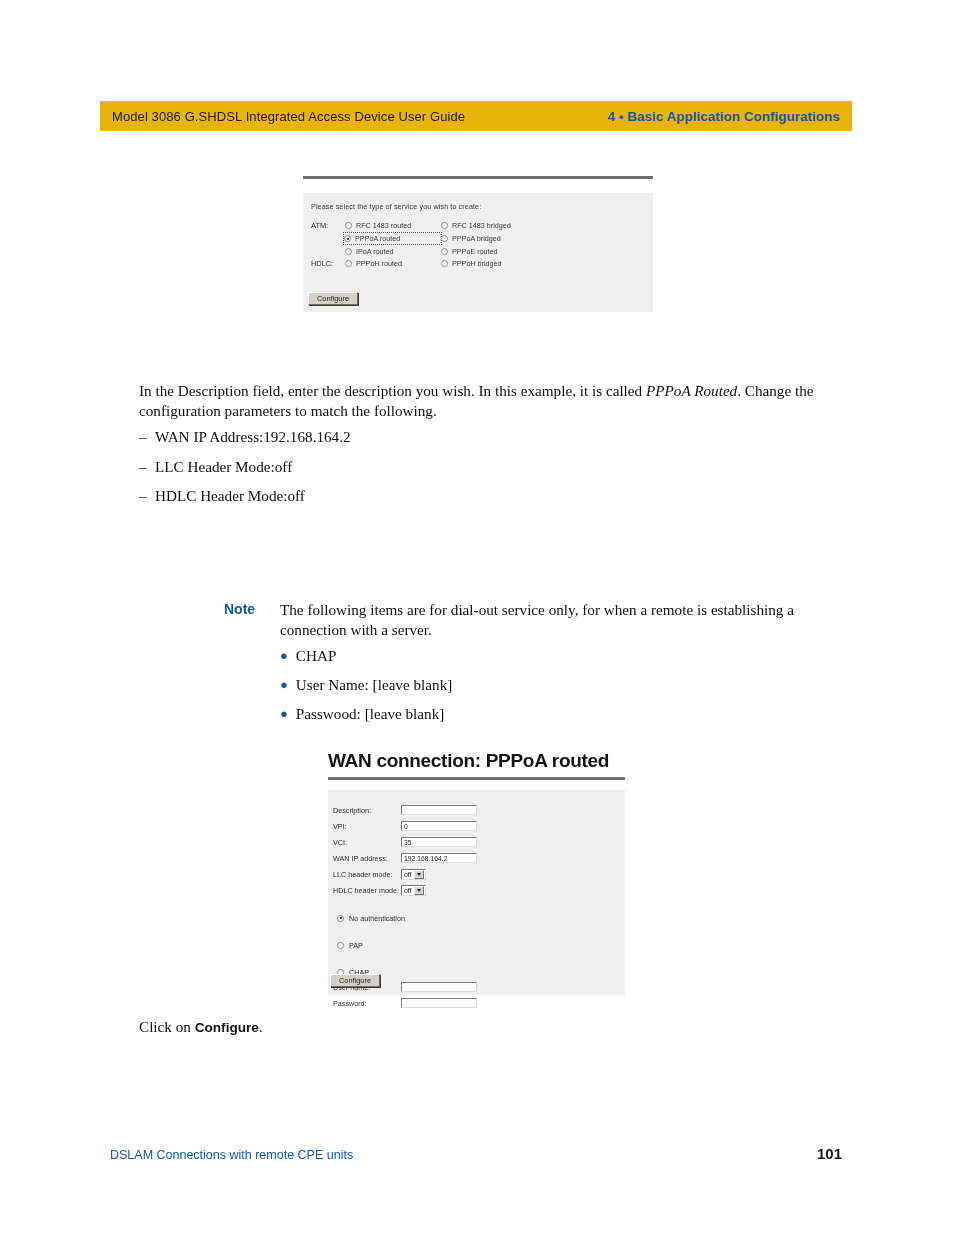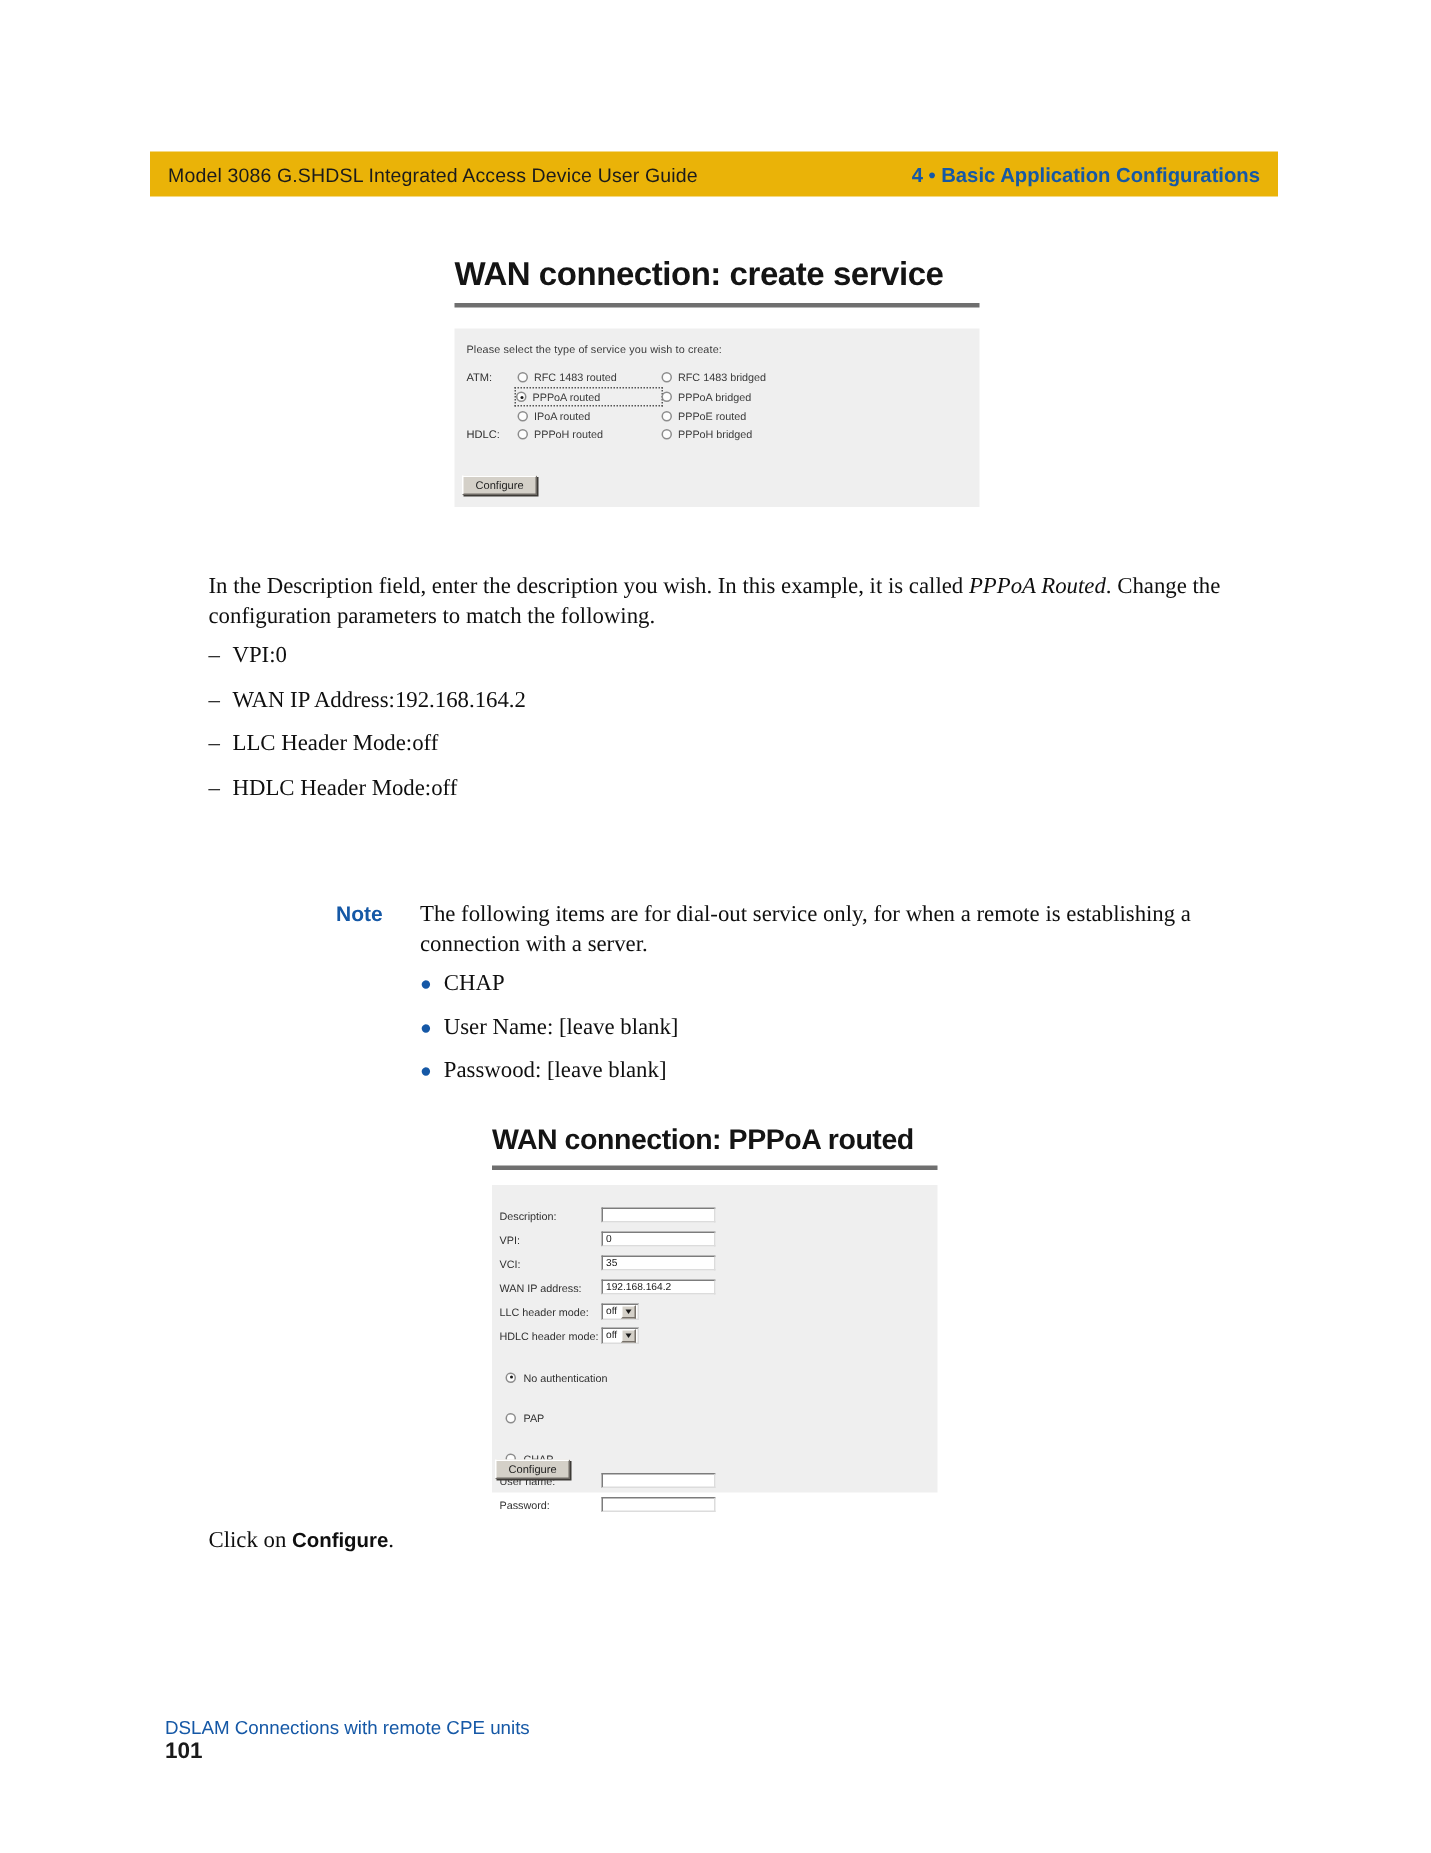--- a/index.html
+++ b/index.html
@@ -321,21 +321,20 @@
 
   
   .page-footer {
     position: absolute;
     left: 110px;
     top: 1145px;
     width: 732px;
     display: flex;
     align-items: baseline;
     justify-content: space-between;
-    flex-direction: column;
   }
   .footer-left {
     font-family: "Liberation Sans", sans-serif;
     font-size: 12.5px;
     color: #1558a6;
   }
   .footer-right {
     font-family: "Liberation Sans", sans-serif;
     font-size: 15px;
     font-weight: bold;
@@ -344,21 +343,20 @@
 </style>
 </head>
 <body>
 
 <div class="page-header">
   <div class="header-left">Model 3086 G.SHDSL Integrated Access Device User Guide</div>
   <div class="header-right">4 • Basic Application Configurations</div>
 </div>
 
 <div class="figure" id="figure-create-service">
-  <div class="fig-title">WAN connection: create service</div>
   <div class="fig-rule"></div>
   <div class="fig-panel">
     <div class="intro-line">Please select the type of service you wish to create:</div>
 
     <div class="svc-grid">
 
       <div class="svc-proto">ATM:</div>
       <div class="radio-opt">
         <span class="radio"></span>
         <span>RFC 1483 routed</span>
@@ -403,21 +401,20 @@
       <span class="btn-configure">Configure</span>
     </div>
   </div>
 </div>
 
 <div class="body-para" id="para-intro">
   <span>In the Description field, enter the description you wish.  In this example, it is called </span><span class="italic">PPPoA  Routed</span><span>.  Change the configuration parameters to match the following.</span>
 </div>
 
 <div class="dash-list">
-  <div class="dash-item"><span class="dash">–</span><span>VPI:0</span></div>
   <div class="dash-item"><span class="dash">–</span><span>WAN IP Address:192.168.164.2</span></div>
   <div class="dash-item"><span class="dash">–</span><span>LLC Header Mode:off</span></div>
   <div class="dash-item"><span class="dash">–</span><span>HDLC Header Mode:off</span></div>
 </div>
 
 <div class="note-block">
   <div class="note-head-row">
     <div class="note-label">Note</div>
     <div class="note-text">The following items are for dial-out service only, for when a remote is establishing a connection with a server.</div>
   </div>

